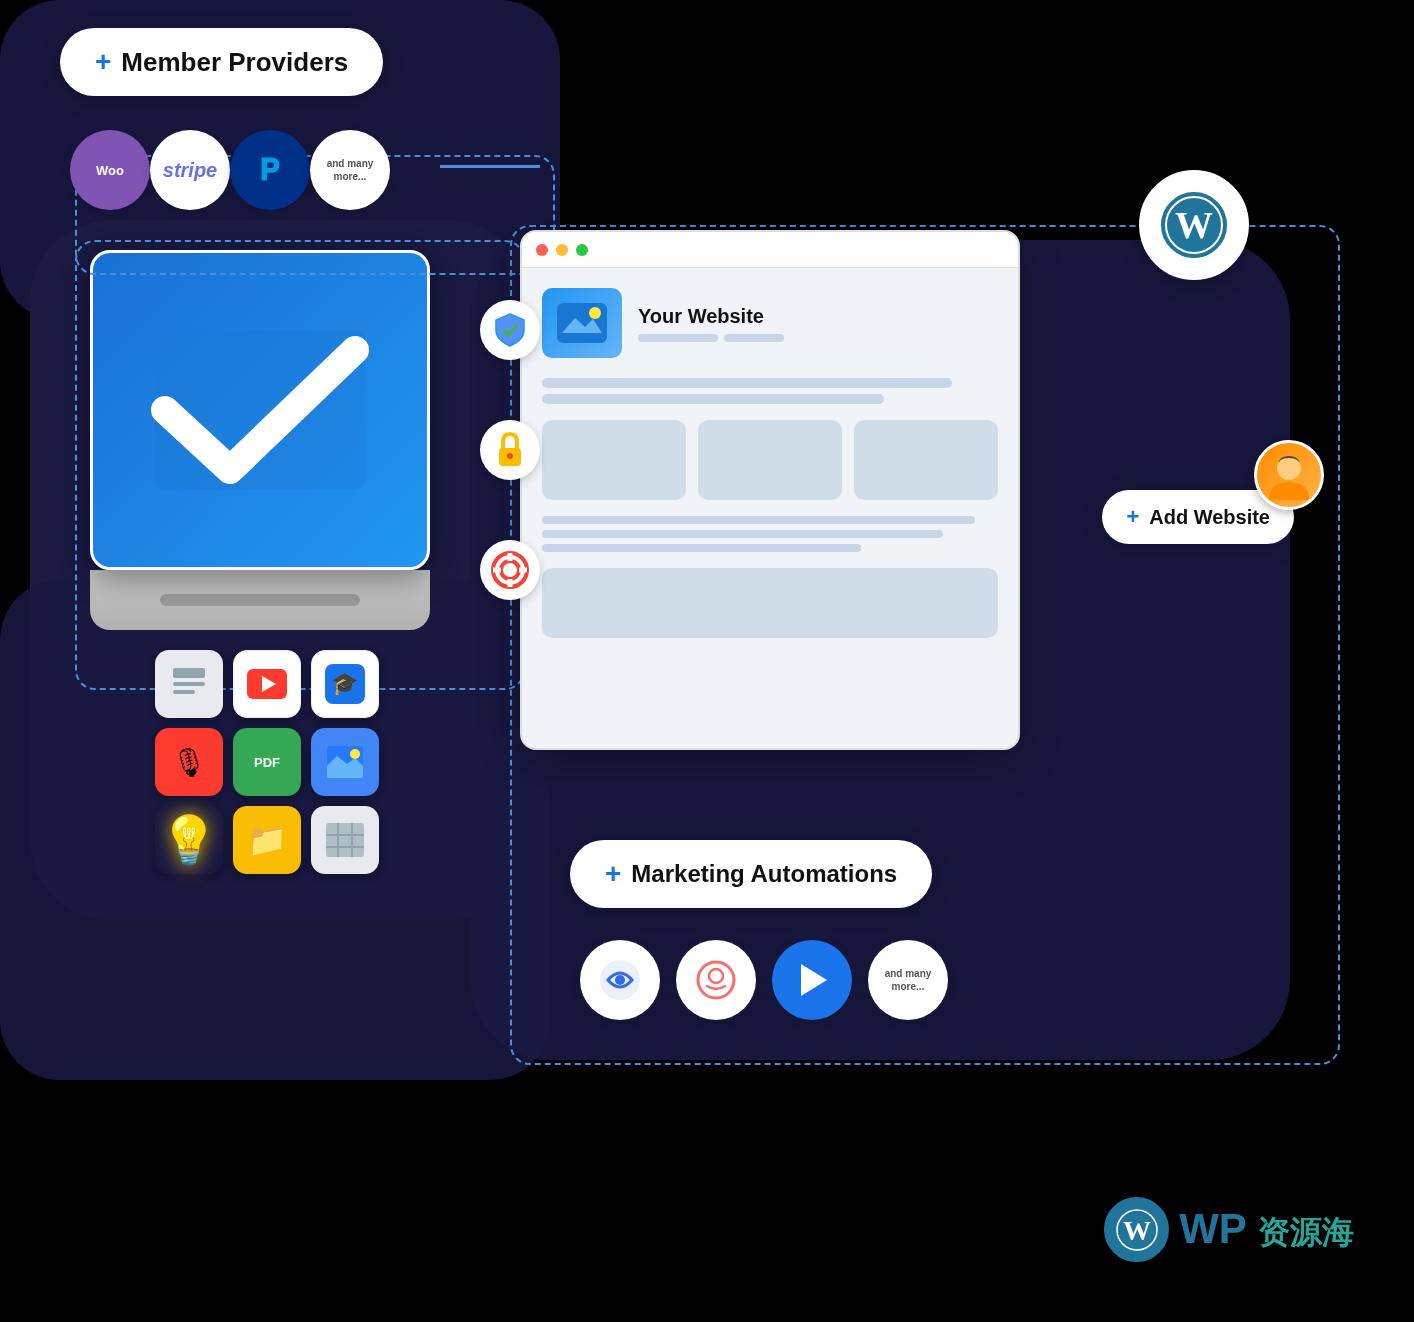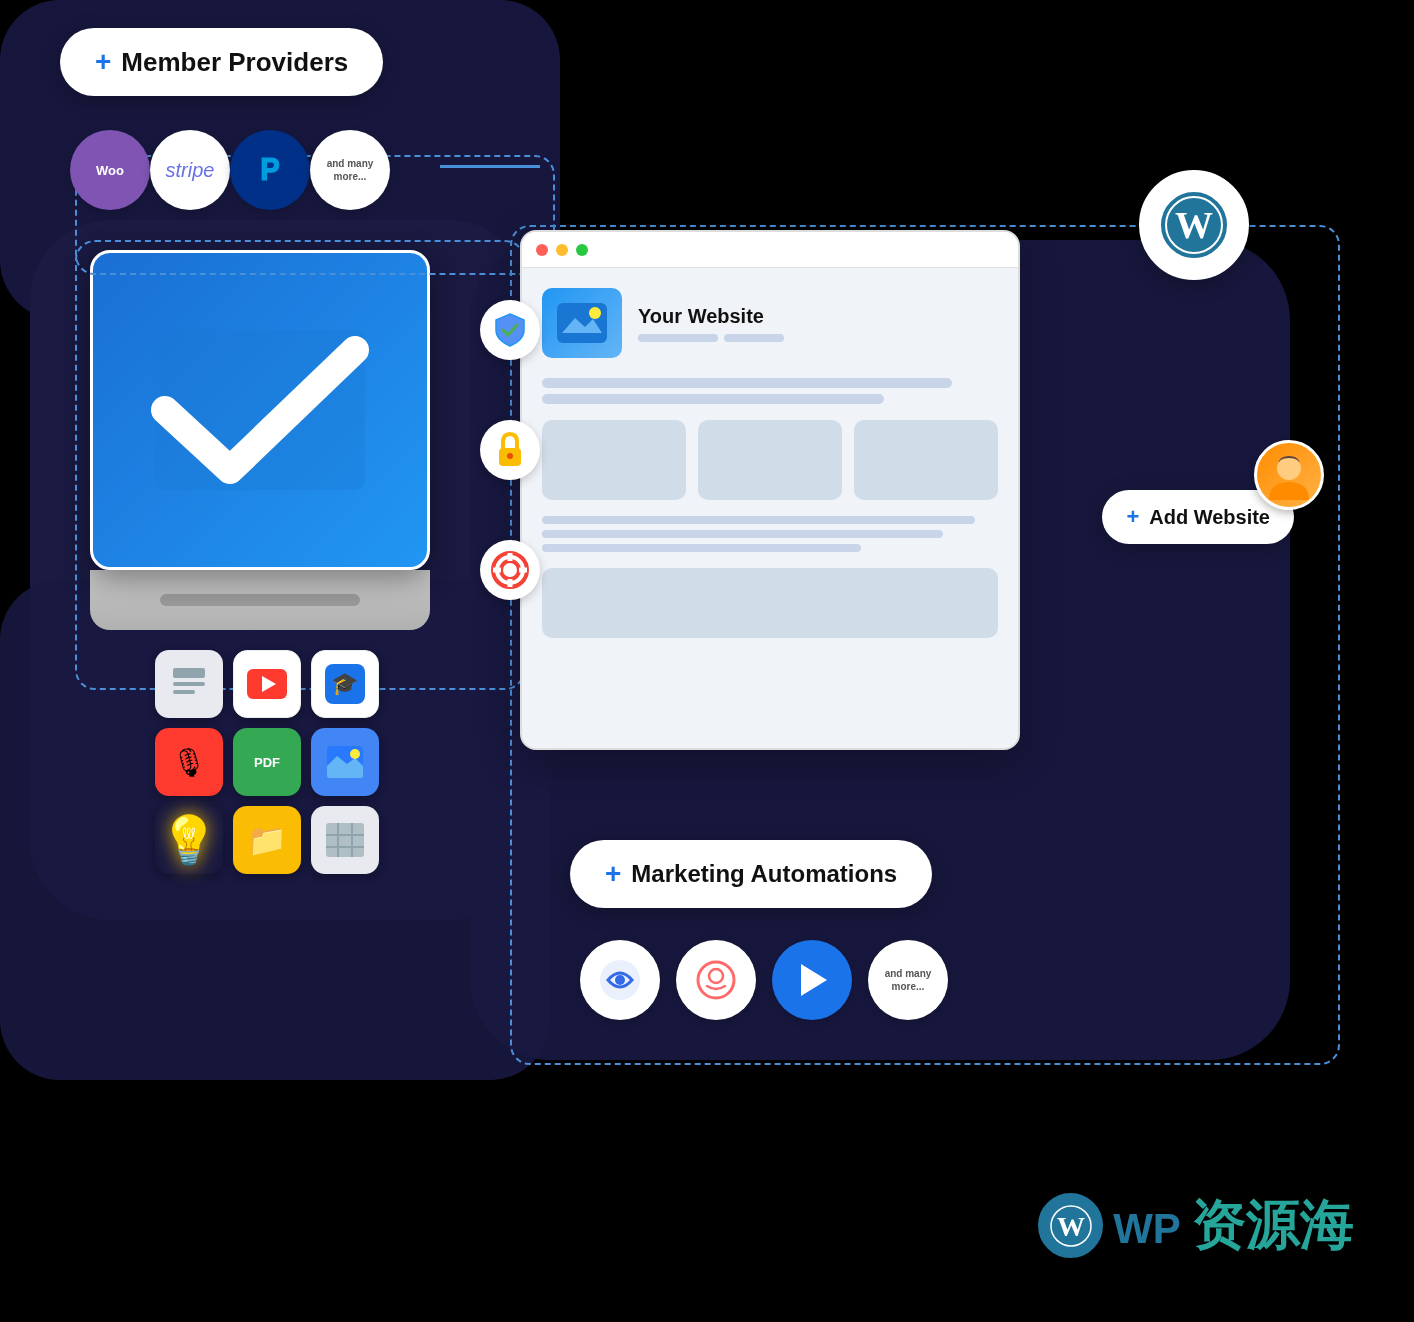--- a/index.html
+++ b/index.html
@@ -459,21 +459,21 @@
   <div class="payment-providers-card">
     <span class="plus-icon">+</span>
     <span class="title">Member Providers</span>
   </div>
 
   <div class="payment-logos">
     <div class="logo-circle woo-logo">
       <span style="font-size:13px;font-weight:900;color:#fff;">Woo</span>
     </div>
     <div class="logo-circle stripe-logo">
-      <span style="font-style:italic;font-weight:400;color:#6772e5;font-size:20px;">stripe</span>
+      <span style="font-style:italic;font-weight:700;color:#6772e5;font-size:20px;">stripe</span>
     </div>
     <div class="logo-circle paypal-logo">
       <span style="font-size:30px;font-weight:900;color:#009cde;font-family:serif;">𝐏</span>
     </div>
     <div class="logo-circle more-logo">
       <span style="font-size:10px;text-align:center;color:#555;">and many<br>more...</span>
     </div>
   </div>
 
   <div class="dashed-box" style="top:155px;left:75px;width:480px;height:120px;"></div>
@@ -677,17 +677,17 @@
 
     <div style="width:65px;height:65px;border-radius:50%;background:#21759b;display:flex;align-items:center;justify-content:center;border:3px solid #21759b;box-shadow:0 2px 8px rgba(0,0,0,0.3);">
       <svg width="50" height="50" viewBox="0 0 50 50">
         <circle cx="25" cy="25" r="24" fill="#21759b"></circle>
         <circle cx="25" cy="25" r="20" fill="none" stroke="#fff" stroke-width="1.5"></circle>
         <text x="25" y="35" text-anchor="middle" font-size="28" font-weight="900" fill="#fff" font-family="Georgia,serif">W</text>
       </svg>
     </div>
     <div class="wp-brand-text">
       <span class="wp" style="color:#21759b;font-size:42px;font-weight:800;">WP</span>
-      <span class="rest" style="color:#26a69a;font-size:54px;font-weight:700;">资源海</span>
+      <span class="rest" style="color:#26a69a;font-size:32px;font-weight:700;">资源海</span>
     </div>
   </div>
 
 </div>
 
 </body></html>

